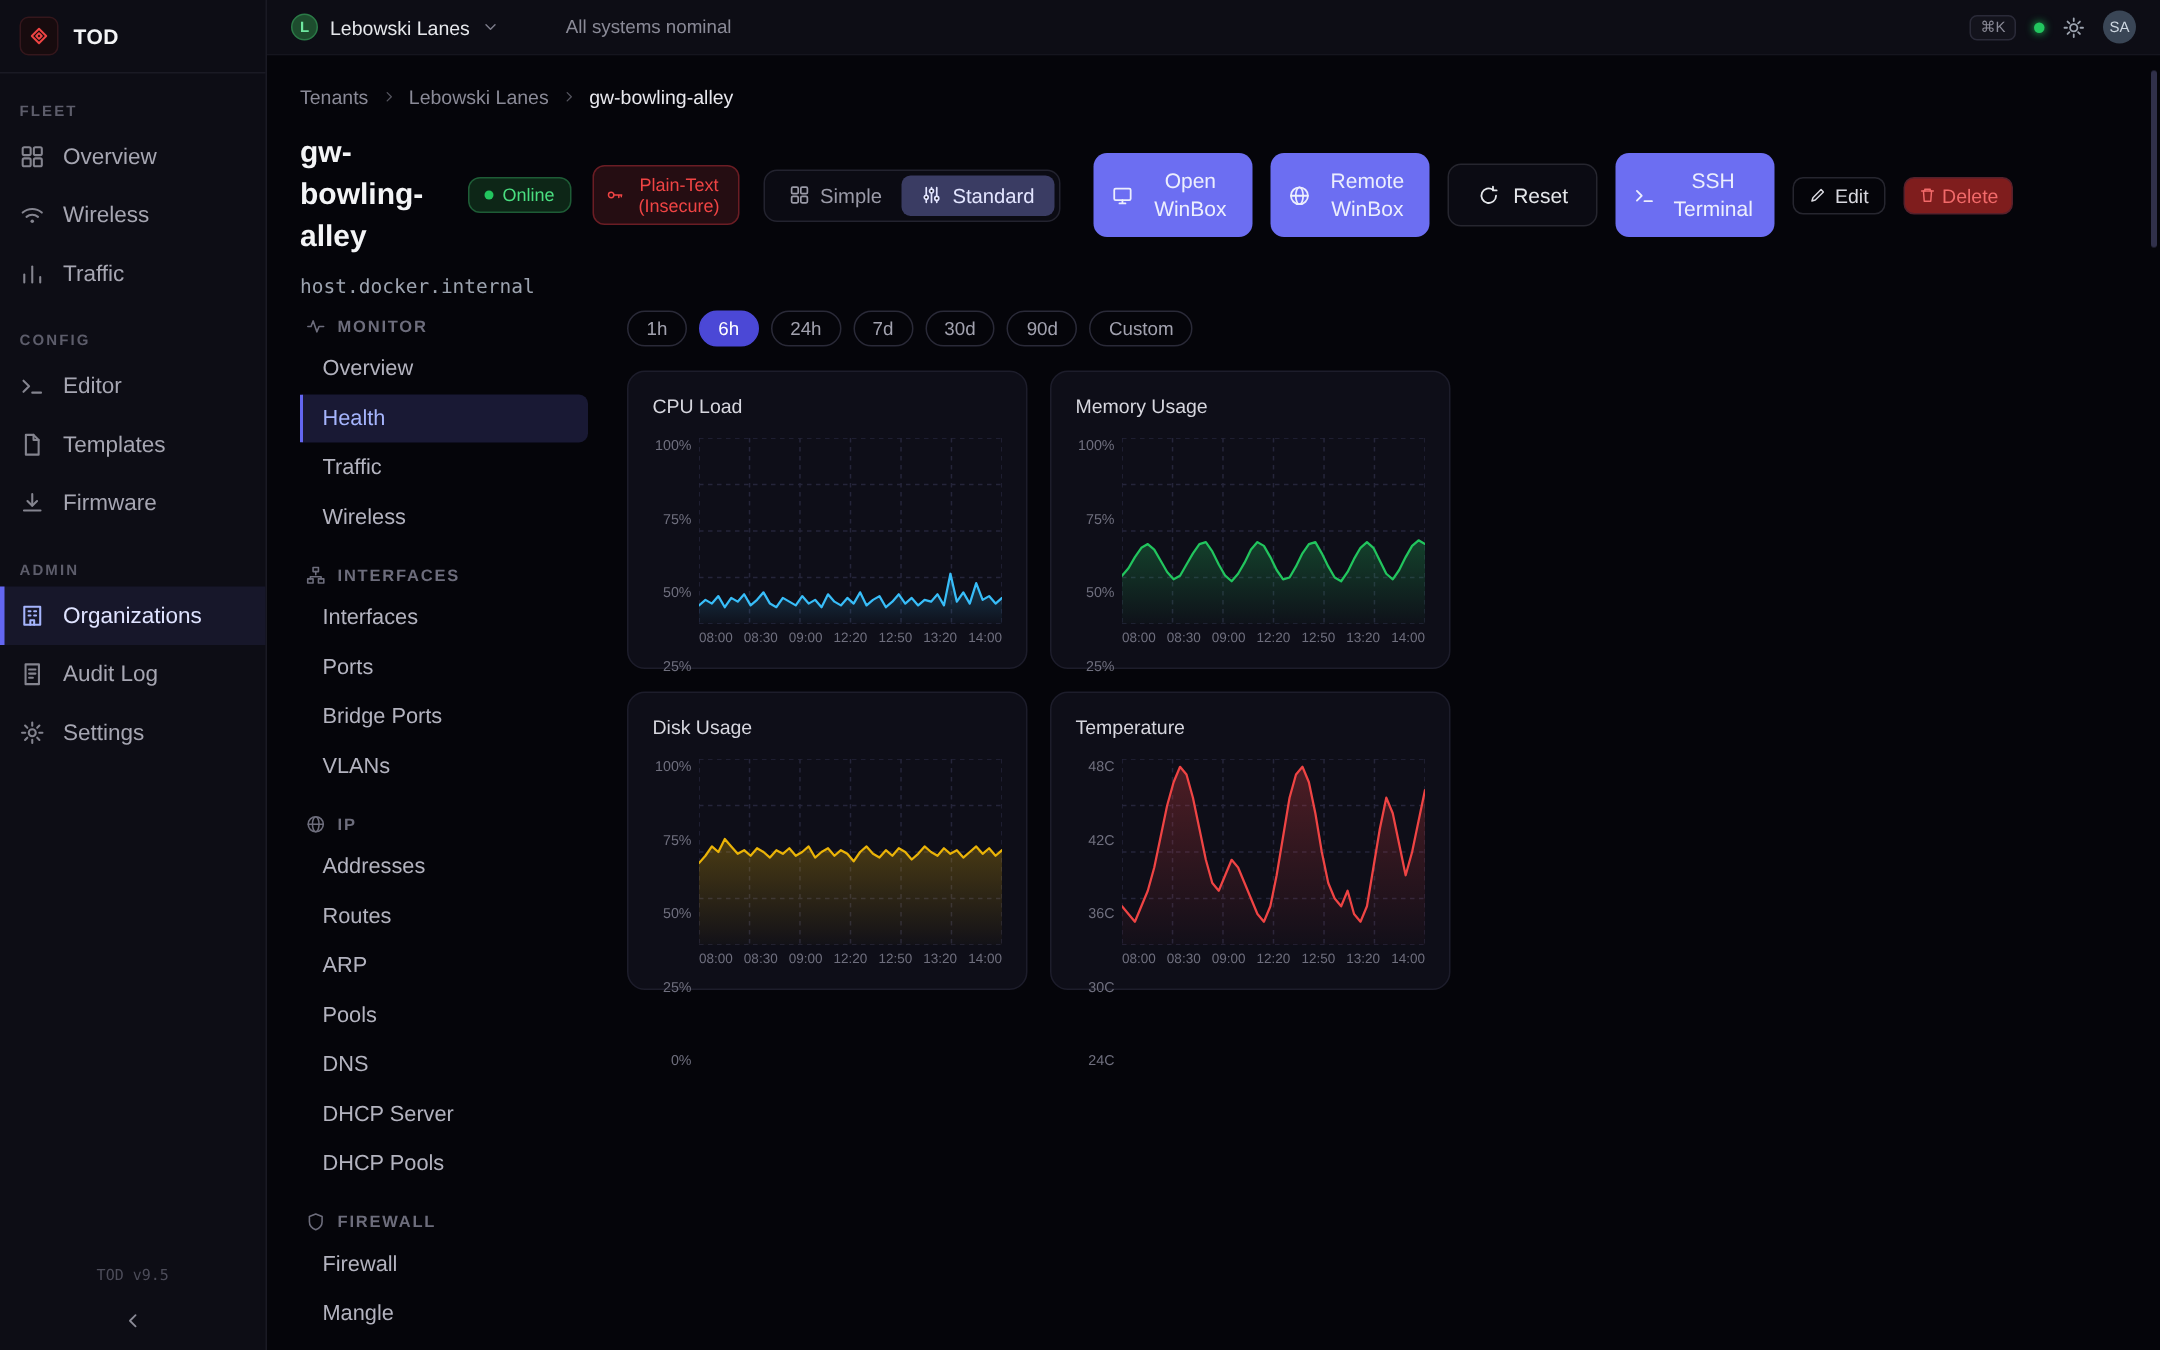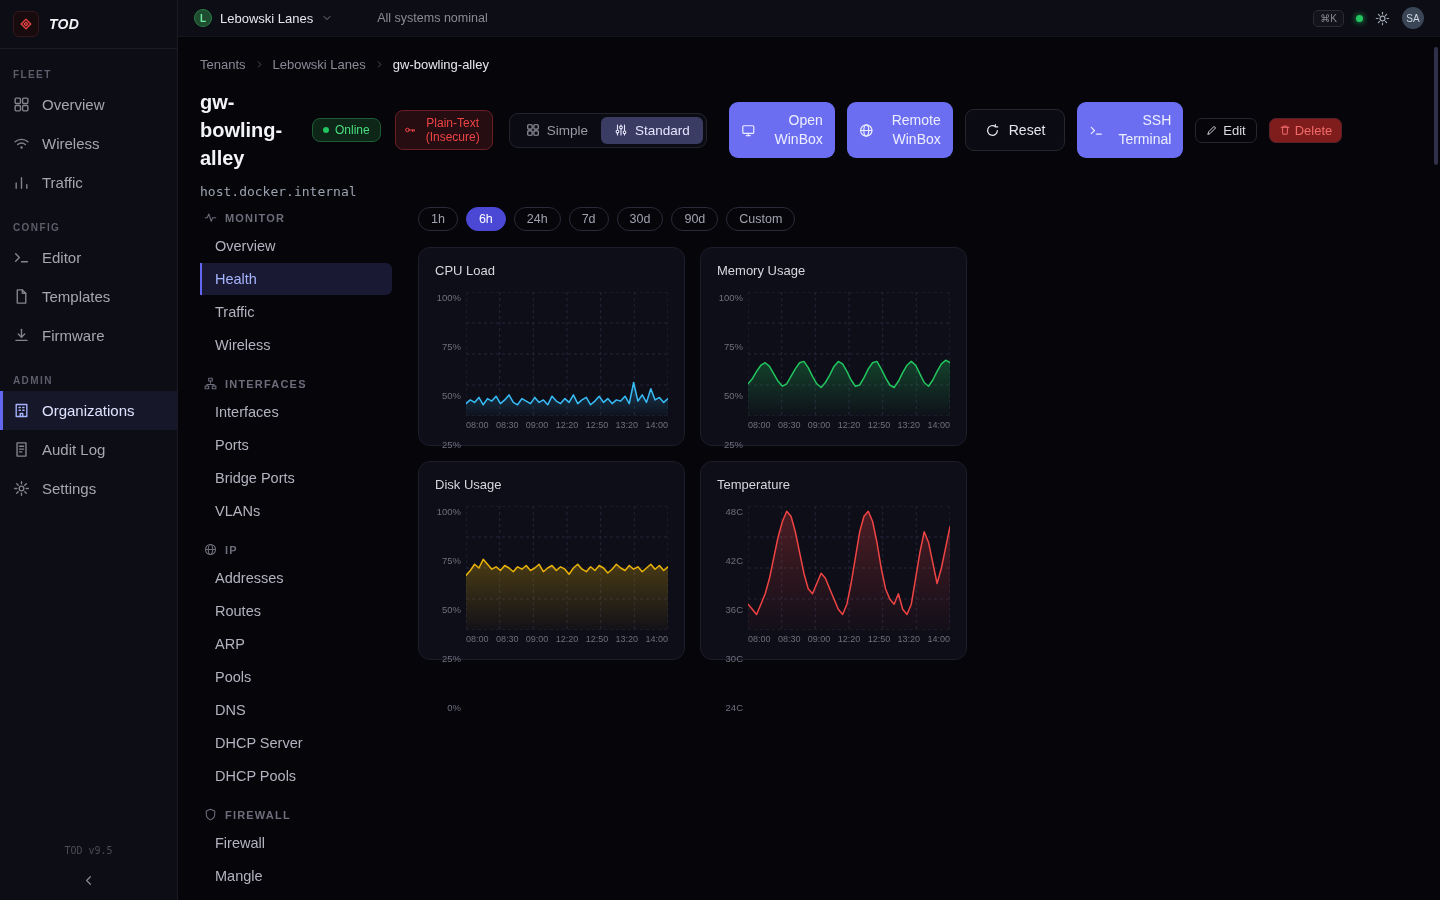--- a/index.html
+++ b/index.html
@@ -3,21 +3,21 @@
 <meta charset="utf-8">
 <style>
   *{margin:0;padding:0;box-sizing:border-box;}
   html,body{width:1440px;height:900px;overflow:hidden;background:#05050a;color:#e5e7eb;
     font-family:"Liberation Sans","DejaVu Sans",sans-serif;}
   .app{display:flex;width:1440px;height:900px;}
 
   
   .sidebar{width:178px;min-width:178px;height:100%;background:#0d0d15;border-right:1px solid #1a1a24;
     display:flex;flex-direction:column;}
-  .logo-row{height:49px;display:flex;align-items:center;gap:10px;padding:0 13px;border-bottom:1px solid #1a1a24;font-style:italic;}
+  .logo-row{height:49px;display:flex;align-items:center;gap:10px;padding:0 13px;border-bottom:1px solid #1a1a24;}
   .logo-box{width:26px;height:26px;border-radius:6px;background:#170b0e;border:1px solid #35171c;
     display:flex;align-items:center;justify-content:center;color:#ef4444;}
   .app-name{font-size:14px;font-weight:700;letter-spacing:.3px;color:#f3f4f6;}
   .side-section-label{margin:20px 13px 5px;font-size:10px;font-weight:700;letter-spacing:1.4px;color:#5d5d6b;}
   .side-item{display:flex;align-items:center;gap:12px;padding:11px 13px 11px 10px;border-left:3px solid transparent;
     font-size:15px;color:#a6a6b2;cursor:pointer;}
   .side-item svg{color:#84848f;}
   .side-item.active{background:#17172a;border-left-color:#6366f1;color:#dfe3ff;}
   .side-item.active svg{color:#a5b4fc;}
   .side-footer{margin-top:auto;}
@@ -58,21 +58,21 @@
   .badge.danger .warn-icon{display:flex;}
 
   .mode-switch{display:flex;background:#0b0b13;border:1px solid #23232f;border-radius:9px;padding:3px;margin-left:2px;}
   .mode-opt{display:flex;align-items:center;gap:7px;padding:6px 13px;border-radius:6px;font-size:13.5px;color:#9a9aa7;cursor:pointer;}
   .mode-opt.active{background:#3a3c63;color:#e3e5ff;}
 
   .actions{display:flex;align-items:center;gap:12px;margin-left:8px;}
   .btn{display:flex;align-items:center;gap:9px;border:none;background:none;border-radius:9px;cursor:pointer;
     font-size:14px;font-family:inherit;color:inherit;}
   .btn-primary{background:#6c6ef2;color:#eceefd;padding:9px 12px;width:106px;min-height:55px;}
-  .btn-primary .btn-label{width:60px;line-height:1.35;text-align:right;}
+  .btn-primary .btn-label{width:60px;line-height:1.35;text-align:center;}
   .btn-ghost{background:#0b0b13;border:1px solid #26262f;color:#e5e7eb;padding:12px 19px;}
   .btn-outline{background:transparent;border:1px solid #26262f;color:#d9d9e0;padding:4px 10px;font-size:13px;border-radius:7px;gap:5px;}
   .btn-danger{background:#7f1d1d;border:1px solid #57202b;color:#f26a6a;padding:4px 9px;font-size:13px;border-radius:7px;gap:4px;}
 
   .host{font-family:"DejaVu Sans Mono",monospace;font-size:13px;color:#9ca3af;margin:12px 0 8px;}
   .body-row{display:flex;align-items:flex-start;margin-top:8px;}
 
   
   .subnav{width:192px;min-width:192px;margin-right:26px;}
   .subnav-section{display:flex;align-items:center;gap:8px;margin:16px 0 6px;padding-left:4px;color:#6d6d7c;

